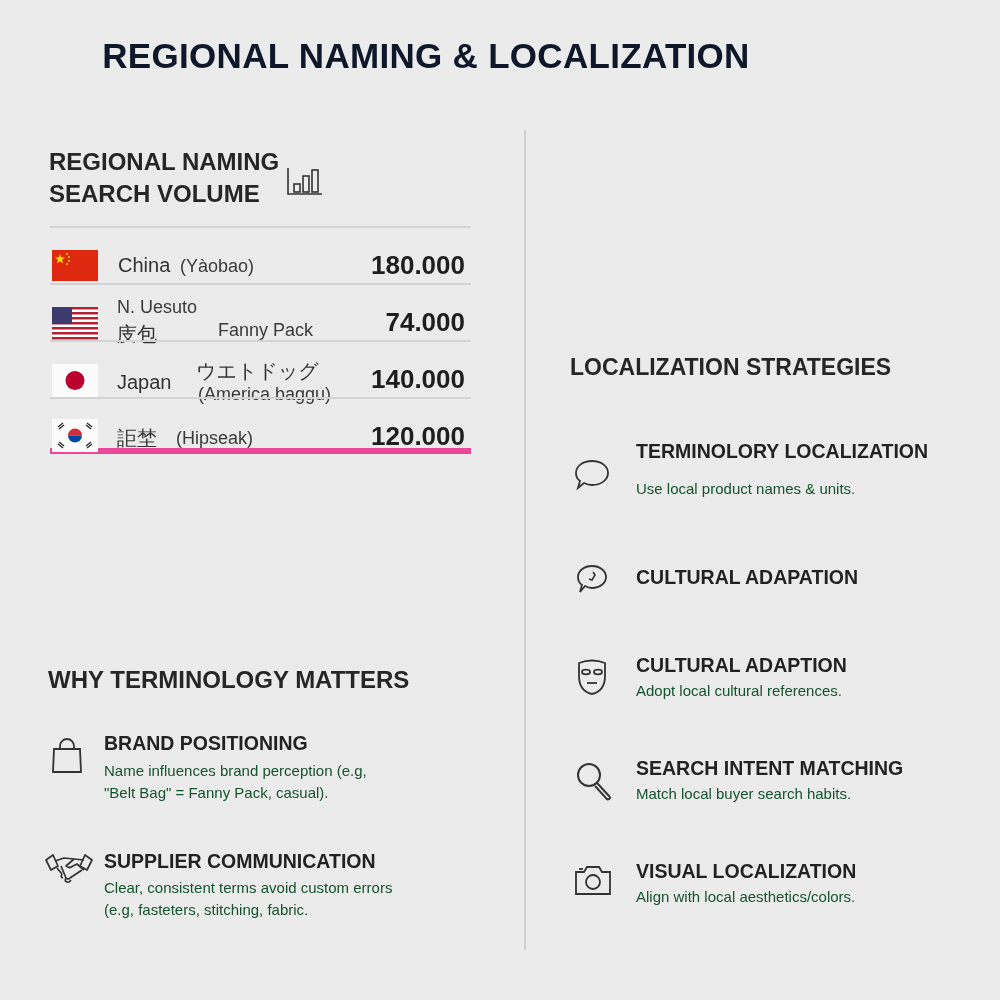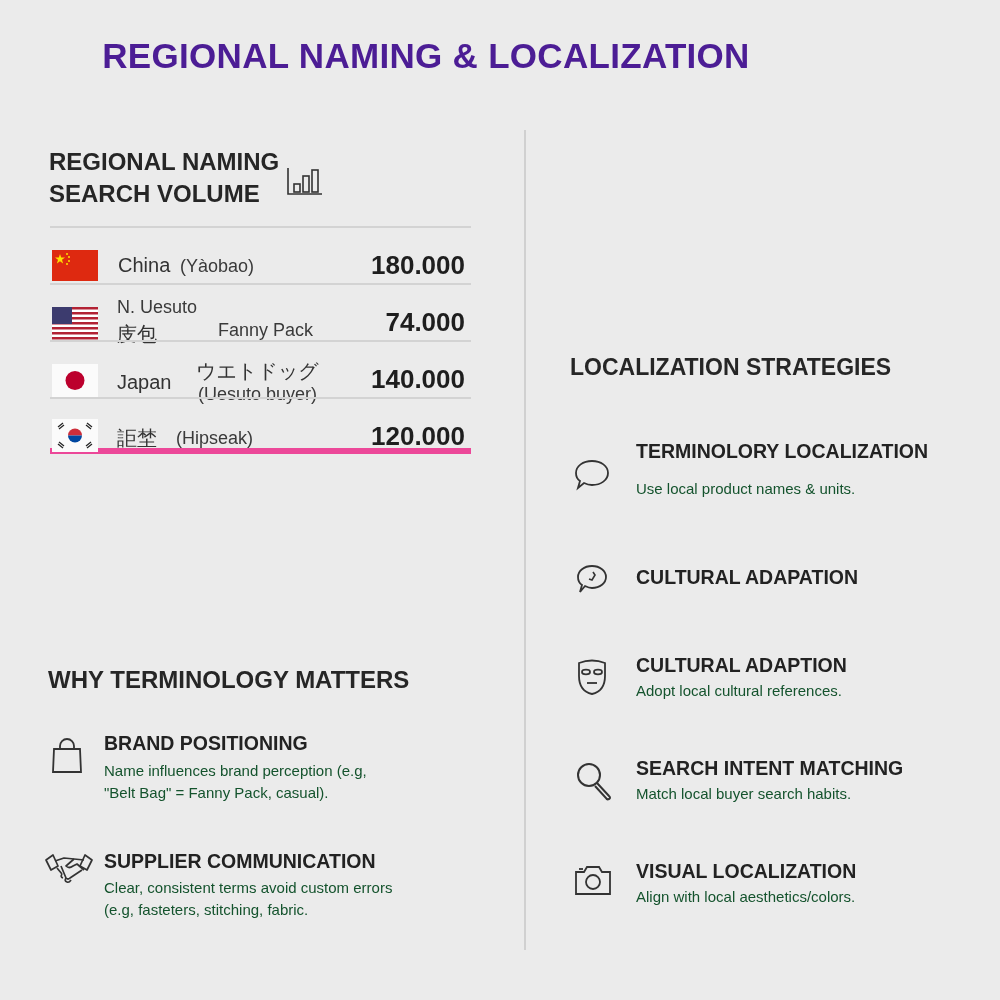--- a/index.html
+++ b/index.html
@@ -7,21 +7,21 @@
     body {
       background: #ebebeb;
       font-family: "Liberation Sans", "DejaVu Sans", sans-serif;
       color: #222;
       position: relative;
       overflow: hidden;
     }
     .main-title {
       position: absolute; top: 36px; left: 0; width: 852px;
       text-align: center; font-size: 35px; font-weight: bold; letter-spacing: 0.3px;
-      color: #4c1d95;
+      color: #0f172a;
     }
     .vdivider {
       position: absolute; left: 524px; top: 130px; width: 2px; height: 820px;
       background: #d0d0d0;
     }
     .sv-header {
       position: absolute; left: 49px; top: 146px;
       font-size: 24px; font-weight: bold; line-height: 32px; color: #262626;
     }
     .chart-icon { position: absolute; left: 286px; top: 166px; width: 38px; height: 32px; }
@@ -98,21 +98,21 @@
     <span class="sv-value" style="top:22px">74.000</span>
   </div>
 
   <div class="sv-row">
     <svg class="flag" style="top:22px; height:33px" viewBox="0 0 46 33">
       <rect width="46" height="33" fill="#fbfbfb"></rect>
       <circle cx="23" cy="16.5" r="9.5" fill="#bc002d"></circle>
     </svg>
     <span class="sv-text" style="left:67px; top:29px">Japan</span>
     <span class="sv-text" style="left:146px; top:16px">ウエトドッグ</span>
-    <span class="sv-text sv-sub" style="left:148px; top:42px">(Uesuto buyer)</span>
+    <span class="sv-text sv-sub" style="left:148px; top:42px">(America baggu)</span>
     <span class="sv-value" style="top:22px">140.000</span>
   </div>
 
   <div class="sv-row last">
     <svg class="flag" style="top:20px; height:33px" viewBox="0 0 46 33">
       <rect width="46" height="33" fill="#fbfbfb"></rect>
       <path d="M16 16.5 A7 7 0 0 1 30 16.5 Z" fill="#cd2e3a"></path>
       <path d="M16 16.5 A7 7 0 0 0 30 16.5 Z" fill="#0047a0"></path>
       <g stroke="#222" stroke-width="1.3">
         <line x1="6" y1="8" x2="11" y2="4"></line>

